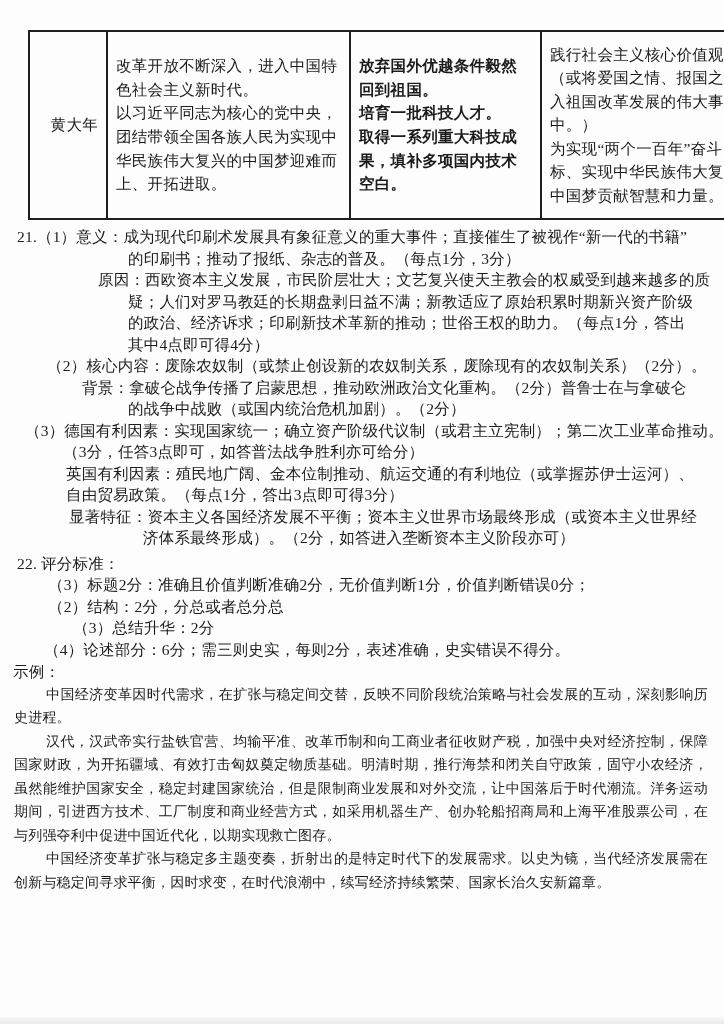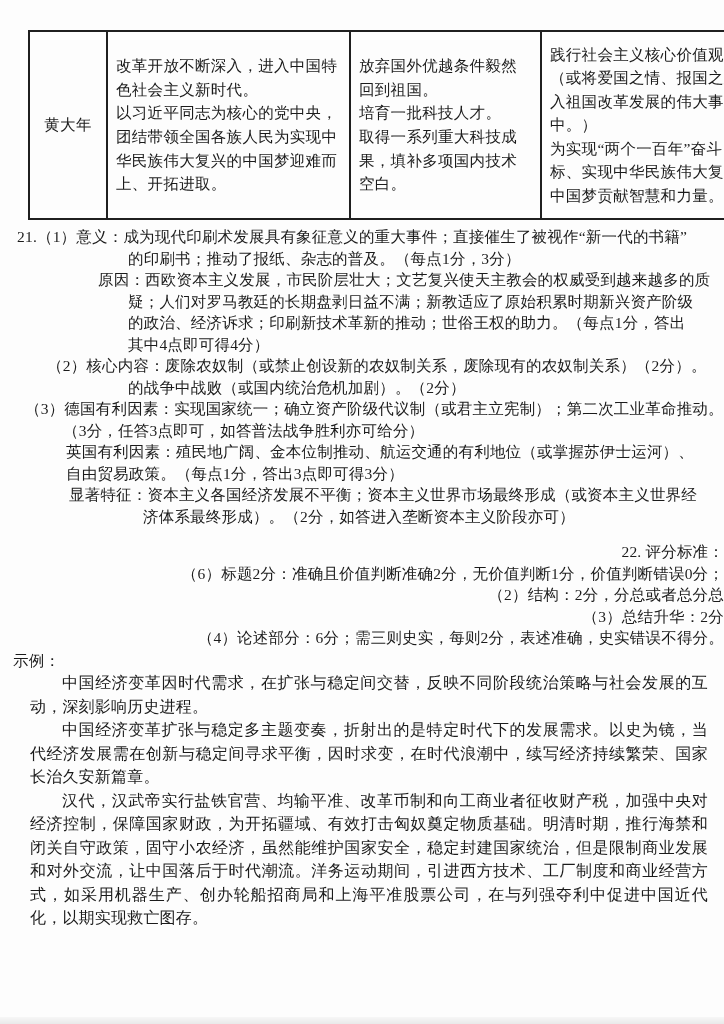--- a/index.html
+++ b/index.html
@@ -15,41 +15,41 @@
   table.deeds{
     border-collapse:collapse;table-layout:fixed;
     position:absolute;left:28px;top:30px;width:670px;
   }
   table.deeds td{
     border:2px solid #1f1f1f;
     font-size:15.5px;line-height:1.52;
     padding:6px 8px;vertical-align:middle;
     letter-spacing:0.3px;
   }
-  td.c-name{width:60px;text-align:center;font-size:16px;}
+  td.c-name{width:60px;text-align:right;font-size:16px;}
   td.c-era{width:225px;}
-  td.c-deeds{width:173px;}
+  td.c-deeds{width:173px;font-weight:bold;}
   td.c-value{width:212px;vertical-align:top;}
   table.deeds td p{margin:0;}
   tr.deeds-row{height:188px;}
 
   
   .answers{position:absolute;left:0;top:226px;width:724px;}
   .ln{
     font-size:15.5px;line-height:21.5px;white-space:nowrap;
     letter-spacing:0.2px;
   }
-  .q22{margin-top:14px;text-align:right;}
+  .q22{margin-top:4px;}
   .example-label{margin-top:1px;}
   .essay-title{
     text-align:center;font-size:16px;line-height:23px;
     margin:3px 0 5px 0;letter-spacing:0.5px;
   }
   .essay p{
-    margin:0 16px 0 30px;font-size:16px;line-height:23.5px;
+    margin:0 16px 0 14px;font-size:14px;line-height:23.5px;
     text-align:justify;text-indent:32px;letter-spacing:0.2px;
   }
 
   
   .scan-bar{
     position:absolute;left:0;bottom:0;width:724px;height:7px;
     background:linear-gradient(#f7f7f7,#e9e9e9);
   }
 </style>
 </head>
@@ -81,40 +81,41 @@
   <div class="answers">
 
     <div class="q21">
       <div class="ln" style="padding-left:17px">21.（1）意义：成为现代印刷术发展具有象征意义的重大事件；直接催生了被视作“新一代的书籍”</div>
       <div class="ln" style="padding-left:128px">的印刷书；推动了报纸、杂志的普及。（每点1分，3分）</div>
       <div class="ln" style="padding-left:98px">原因：西欧资本主义发展，市民阶层壮大；文艺复兴使天主教会的权威受到越来越多的质</div>
       <div class="ln" style="padding-left:128px">疑；人们对罗马教廷的长期盘剥日益不满；新教适应了原始积累时期新兴资产阶级</div>
       <div class="ln" style="padding-left:128px">的政治、经济诉求；印刷新技术革新的推动；世俗王权的助力。（每点1分，答出</div>
       <div class="ln" style="padding-left:128px">其中4点即可得4分）</div>
       <div class="ln" style="padding-left:47px">（2）核心内容：废除农奴制（或禁止创设新的农奴制关系，废除现有的农奴制关系）（2分）。</div>
+      <div class="ln" style="padding-left:82px">背景：拿破仑战争传播了启蒙思想，推动欧洲政治文化重构。（2分）普鲁士在与拿破仑</div>
       <div class="ln" style="padding-left:128px">的战争中战败（或国内统治危机加剧）。（2分）</div>
       <div class="ln" style="padding-left:25px">（3）德国有利因素：实现国家统一；确立资产阶级代议制（或君主立宪制）；第二次工业革命推动。</div>
       <div class="ln" style="padding-left:63px">（3分，任答3点即可，如答普法战争胜利亦可给分）</div>
       <div class="ln" style="padding-left:66px">英国有利因素：殖民地广阔、金本位制推动、航运交通的有利地位（或掌握苏伊士运河）、</div>
       <div class="ln" style="padding-left:66px">自由贸易政策。（每点1分，答出3点即可得3分）</div>
       <div class="ln" style="padding-left:69px">显著特征：资本主义各国经济发展不平衡；资本主义世界市场最终形成（或资本主义世界经</div>
       <div class="ln" style="padding-left:143px">济体系最终形成）。（2分，如答进入垄断资本主义阶段亦可）</div>
     </div>
 
     <div class="q22">
       <div class="ln" style="padding-left:17px">22. 评分标准：</div>
-      <div class="ln" style="padding-left:48px">（6）标题2分：准确且价值判断准确2分，无价值判断1分，价值判断错误0分；</div>
+      <div class="ln" style="padding-left:48px">（3）标题2分：准确且价值判断准确2分，无价值判断1分，价值判断错误0分；</div>
       <div class="ln" style="padding-left:48px">（2）结构：2分，分总或者总分总</div>
       <div class="ln" style="padding-left:73px">（3）总结升华：2分</div>
       <div class="ln" style="padding-left:44px">（4）论述部分：6分；需三则史实，每则2分，表述准确，史实错误不得分。</div>
     </div>
 
     <div class="essay">
       <div class="ln example-label" style="padding-left:13px">示例：</div>
       <p>中国经济变革因时代需求，在扩张与稳定间交替，反映不同阶段统治策略与社会发展的互动，深刻影响历史进程。</p>
+      <p>汉代，汉武帝实行盐铁官营、均输平准、改革币制和向工商业者征收财产税，加强中央对经济控制，保障国家财政，为开拓疆域、有效打击匈奴奠定物质基础。明清时期，推行海禁和闭关自守政策，固守小农经济，虽然能维护国家安全，稳定封建国家统治，但是限制商业发展和对外交流，让中国落后于时代潮流。洋务运动期间，引进西方技术、工厂制度和商业经营方式，如采用机器生产、创办轮船招商局和上海平准股票公司，在与列强夺利中促进中国近代化，以期实现救亡图存。</p>
       <p>中国经济变革扩张与稳定多主题变奏，折射出的是特定时代下的发展需求。以史为镜，当代经济发展需在创新与稳定间寻求平衡，因时求变，在时代浪潮中，续写经济持续繁荣、国家长治久安新篇章。</p>
-      <p>汉代，汉武帝实行盐铁官营、均输平准、改革币制和向工商业者征收财产税，加强中央对经济控制，保障国家财政，为开拓疆域、有效打击匈奴奠定物质基础。明清时期，推行海禁和闭关自守政策，固守小农经济，虽然能维护国家安全，稳定封建国家统治，但是限制商业发展和对外交流，让中国落后于时代潮流。洋务运动期间，引进西方技术、工厂制度和商业经营方式，如采用机器生产、创办轮船招商局和上海平准股票公司，在与列强夺利中促进中国近代化，以期实现救亡图存。</p>
     </div>
 
   </div>
 
   <div class="scan-bar"></div>
 </div>
 
 </body></html>

